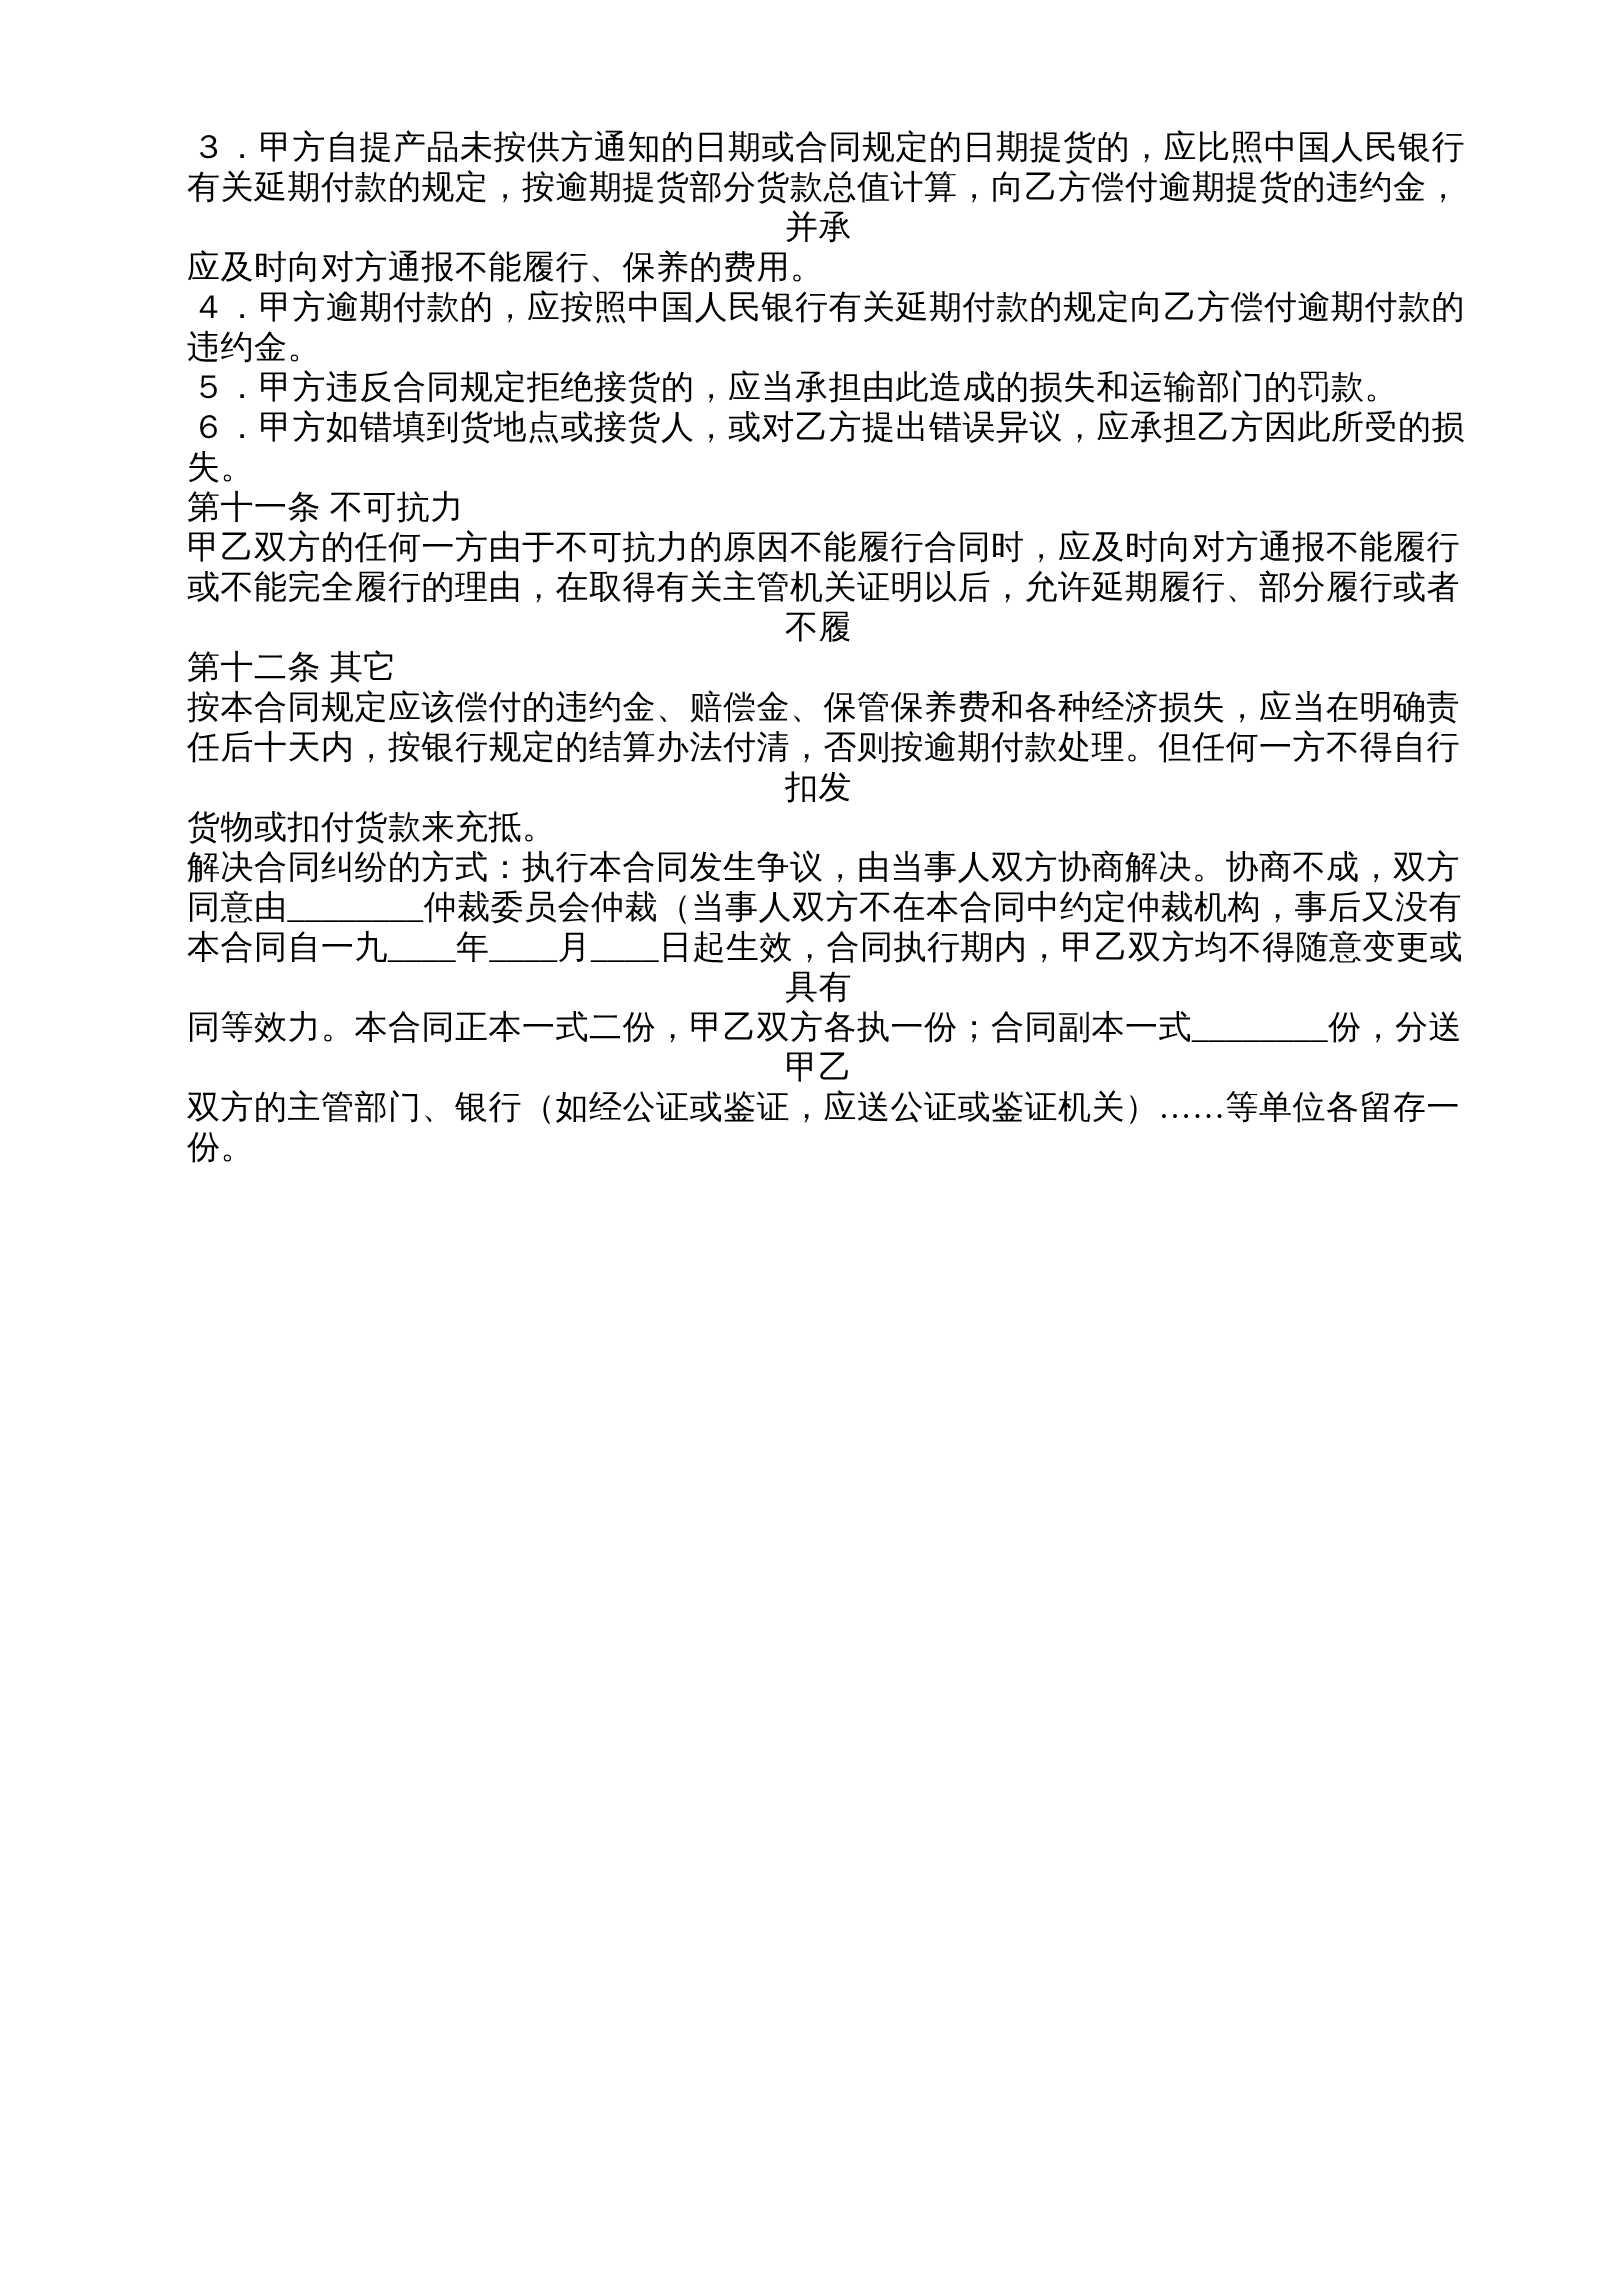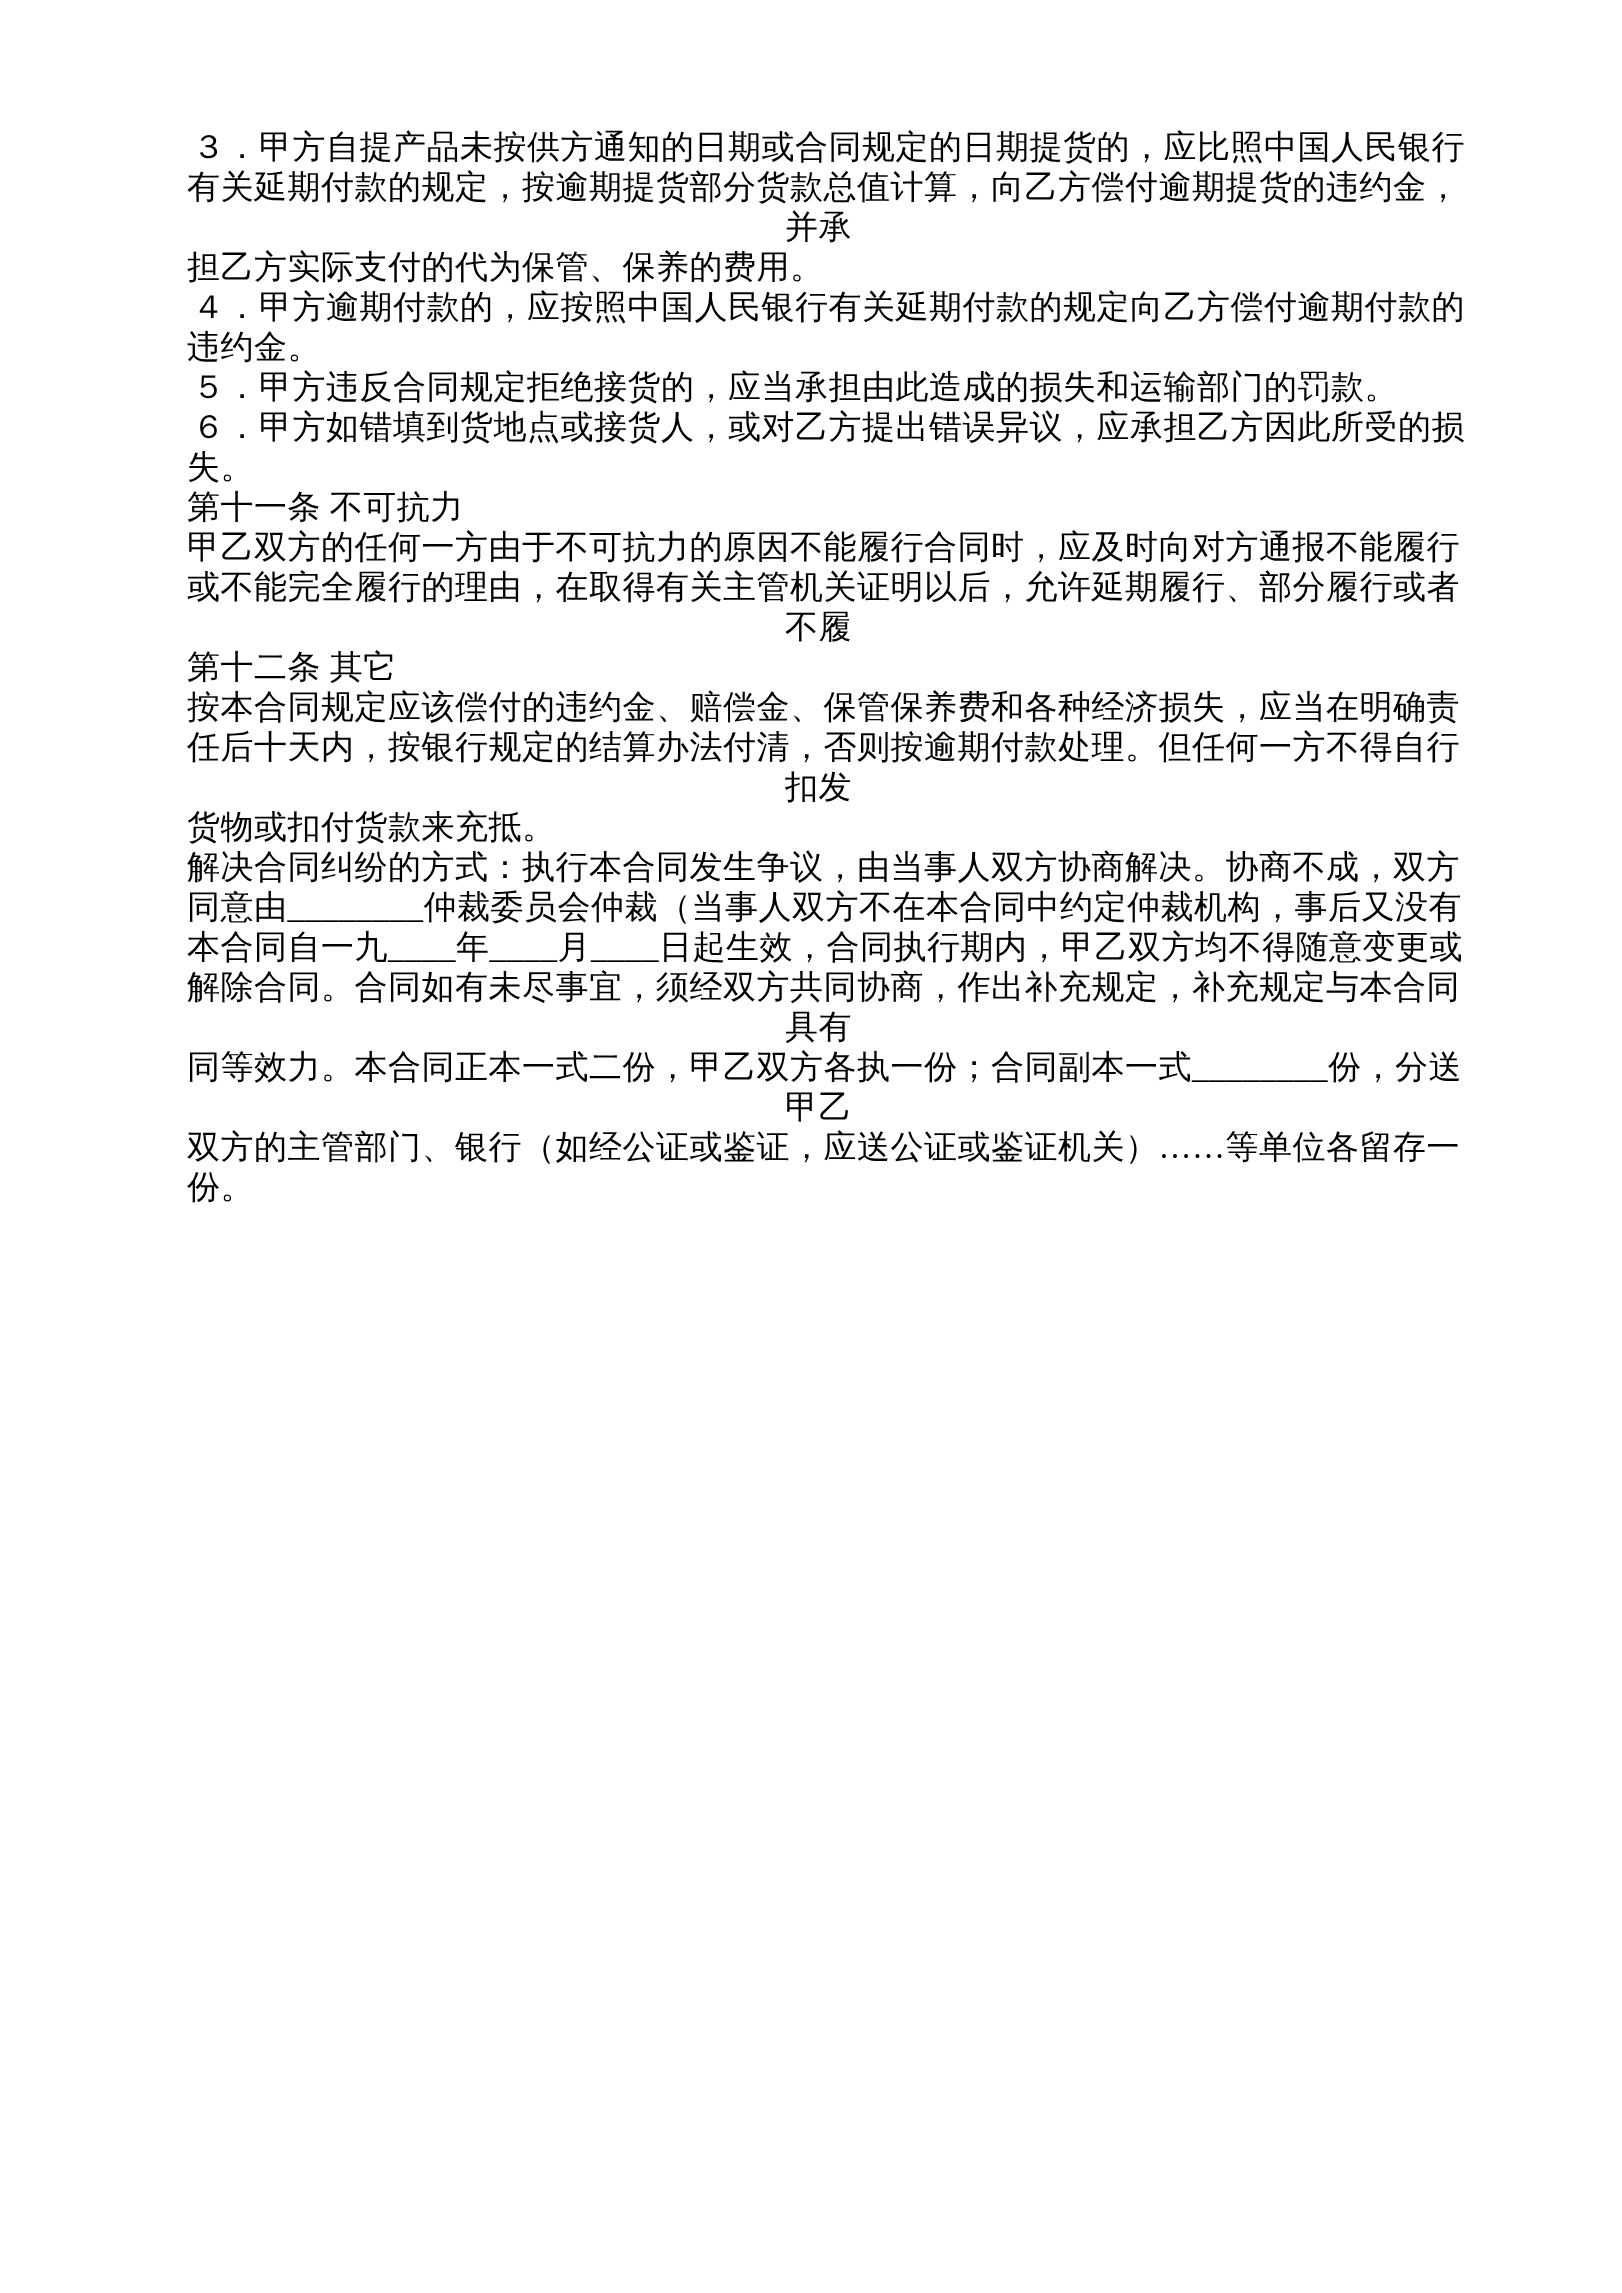--- a/index.html
+++ b/index.html
@@ -35,39 +35,38 @@
   </style>
 </head>
 <body>
 
 <div class="page">
   <div class="content">
 
   <div class="line indent-list">３．甲方自提产品未按供方通知的日期或合同规定的日期提货的，应比照中国人民银行</div>
       <div class="line indent-body">有关延期付款的规定，按逾期提货部分货款总值计算，向乙方偿付逾期提货的违约金，</div>
       <div class="line indent-out">并承</div>
-      <div class="line indent-body">担乙方实际支付的代为保管、保养的费用。</div>
+      <div class="line indent-body">应及时向对方通报不能履行、保养的费用。</div>
       <div class="line indent-list">４．甲方逾期付款的，应按照中国人民银行有关延期付款的规定向乙方偿付逾期付款的</div>
       <div class="line indent-body">违约金。</div>
       <div class="line indent-list">５．甲方违反合同规定拒绝接货的，应当承担由此造成的损失和运输部门的罚款。</div>
       <div class="line indent-list">６．甲方如错填到货地点或接货人，或对乙方提出错误异议，应承担乙方因此所受的损</div>
       <div class="line indent-body">失。</div>
       <div class="line indent-body">第十一条 不可抗力</div>
       <div class="line indent-body">甲乙双方的任何一方由于不可抗力的原因不能履行合同时，应及时向对方通报不能履行</div>
       <div class="line indent-body">或不能完全履行的理由，在取得有关主管机关证明以后，允许延期履行、部分履行或者</div>
       <div class="line indent-out">不履</div>
       <div class="line indent-body">第十二条 其它</div>
       <div class="line indent-body">按本合同规定应该偿付的违约金、赔偿金、保管保养费和各种经济损失，应当在明确责</div>
       <div class="line indent-body">任后十天内，按银行规定的结算办法付清，否则按逾期付款处理。但任何一方不得自行</div>
       <div class="line indent-out">扣发</div>
       <div class="line indent-body">货物或扣付货款来充抵。</div>
       <div class="line indent-body">解决合同纠纷的方式：执行本合同发生争议，由当事人双方协商解决。协商不成，双方</div>
       <div class="line indent-body">同意由________仲裁委员会仲裁（当事人双方不在本合同中约定仲裁机构，事后又没有</div>
       <div class="line indent-body">本合同自一九____年____月____日起生效，合同执行期内，甲乙双方均不得随意变更或</div>
-      <div class="line indent-body">解除合同。合同如有未尽事宜，须经双方共同协商，作出补充规定，补充规定与本合同</div>
       <div class="line indent-out">具有</div>
       <div class="line indent-body">同等效力。本合同正本一式二份，甲乙双方各执一份；合同副本一式________份，分送</div>
       <div class="line indent-out">甲乙</div>
       <div class="line indent-body">双方的主管部门、银行（如经公证或鉴证，应送公证或鉴证机关）……等单位各留存一</div>
       <div class="line indent-body">份。</div>
     </div>
 </div>
 
 
 </body></html>

